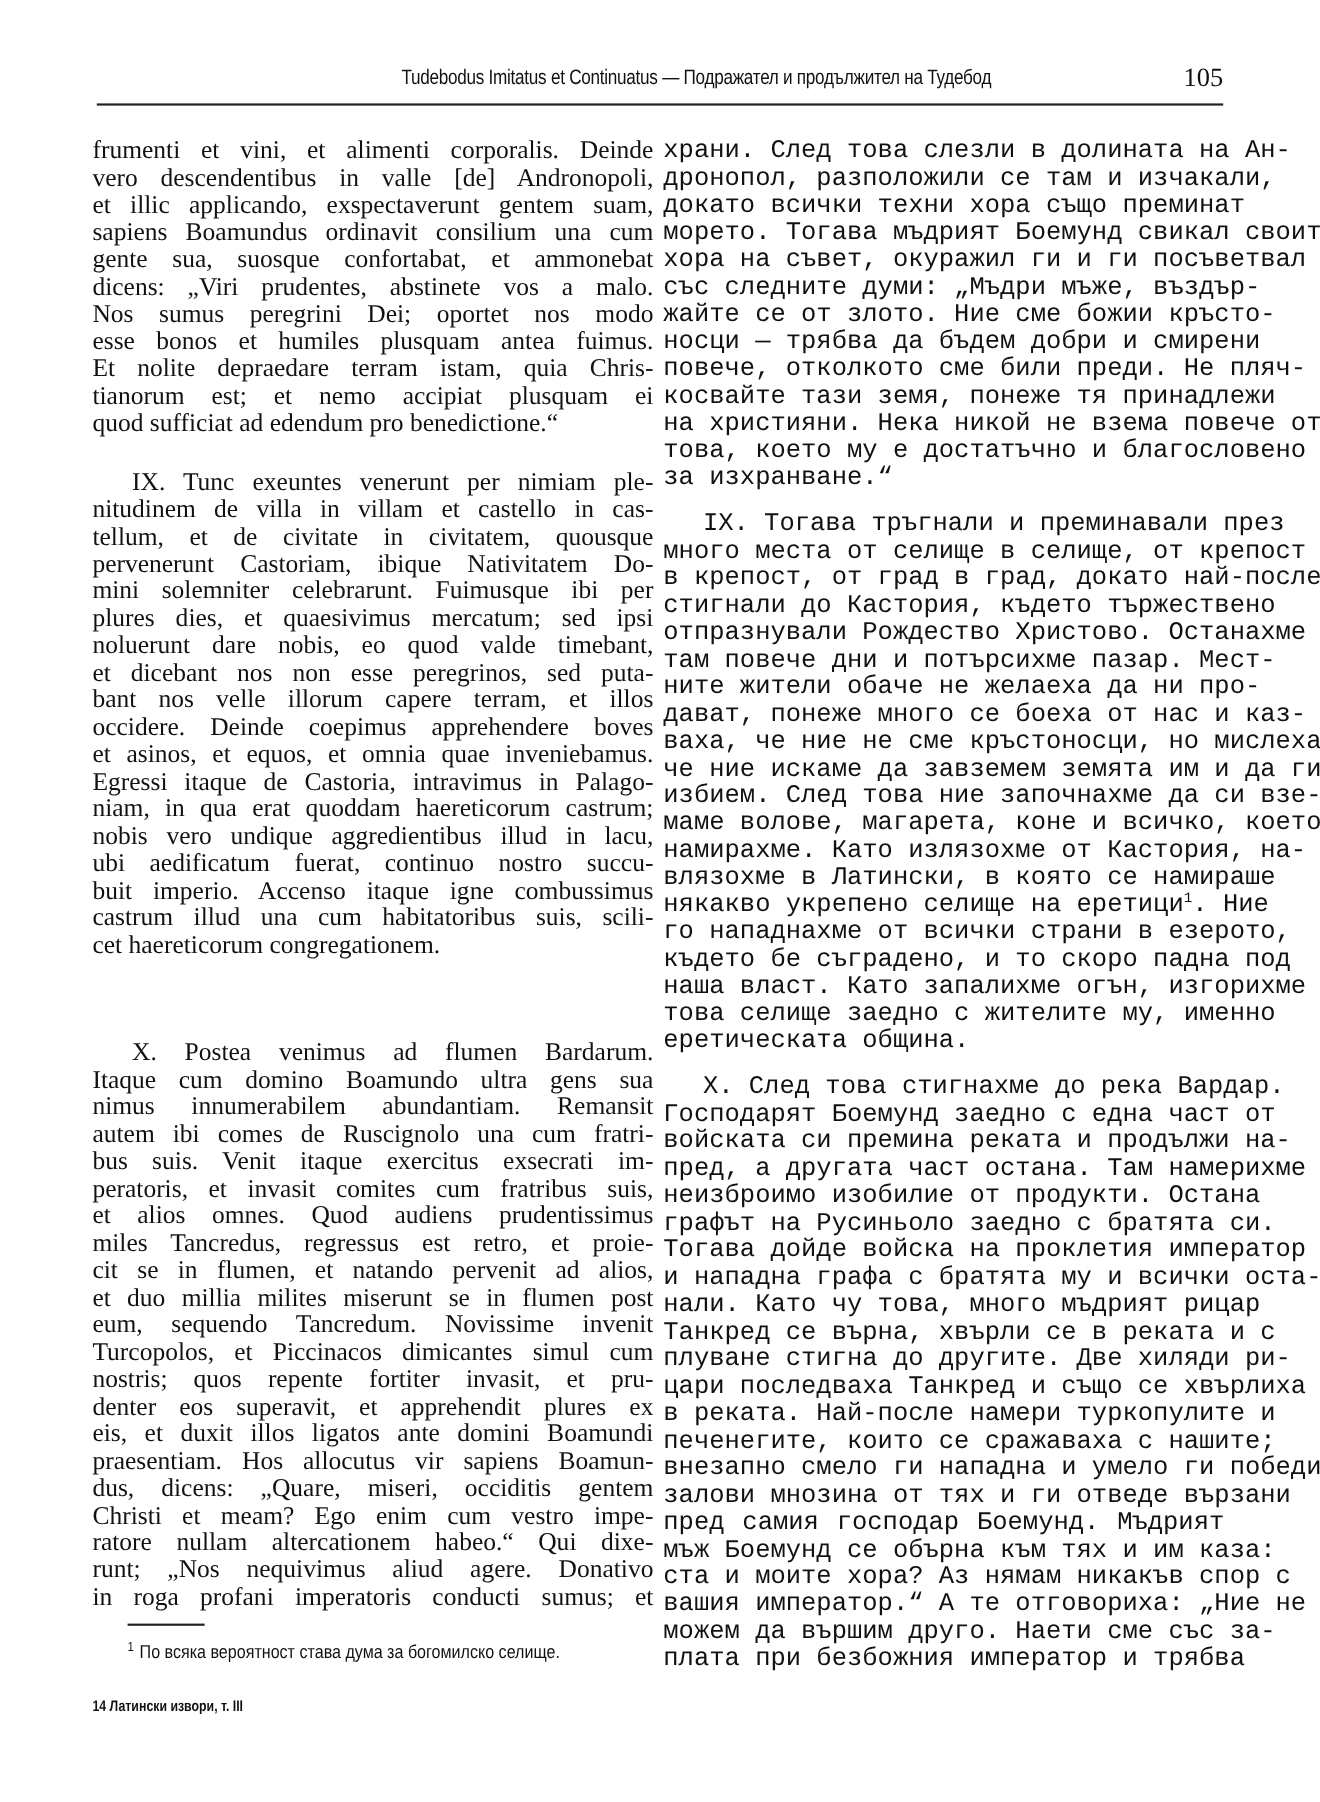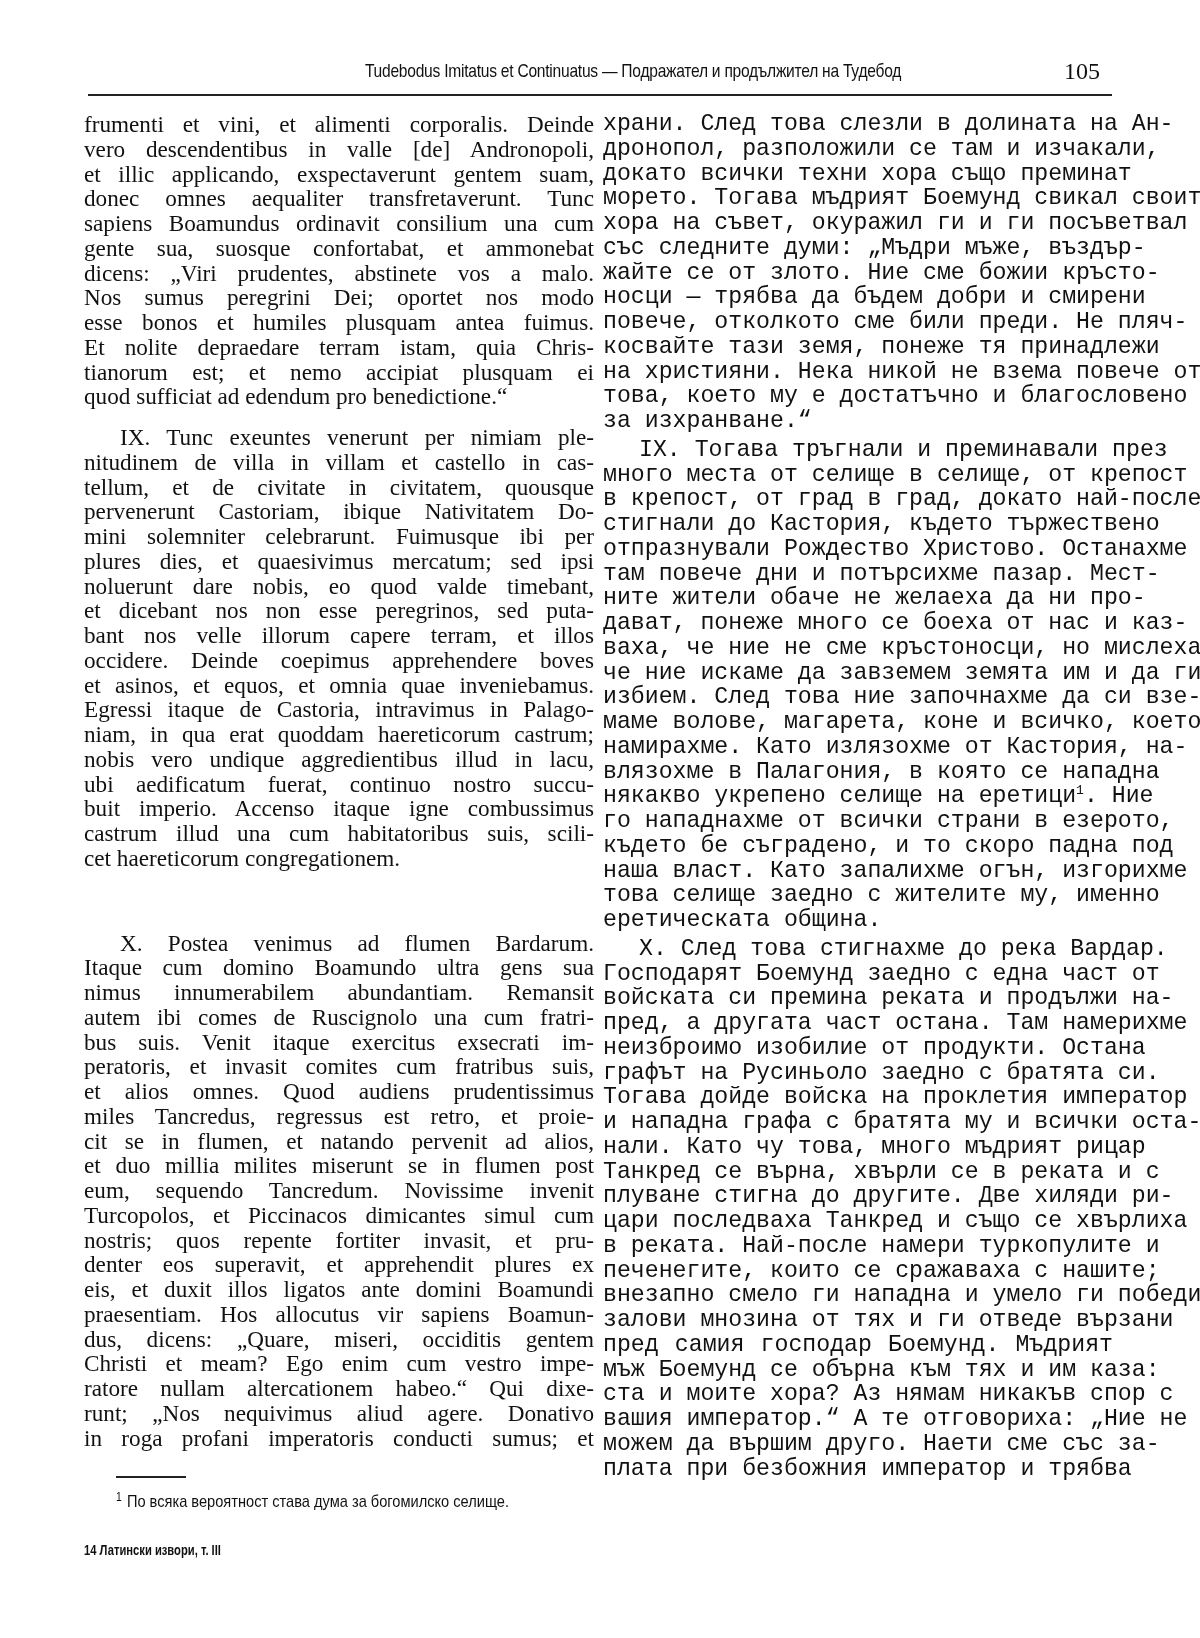--- a/index.html
+++ b/index.html
@@ -9,35 +9,35 @@
   .running-head {
     position: absolute; left: 88px; top: 58px; width: 1024px; height: 36px;
     border-bottom: 2px solid #222;
   }
   .running-title {
     position: absolute; left: 165px; top: 2px; width: 760px; text-align: center;
     font-family: "Liberation Sans", sans-serif; font-size: 19px; letter-spacing: -0.3px;
     transform: scaleX(0.82); transform-origin: center; white-space: nowrap;
   }
   .page-number {
-    position: absolute; right: 12px; top: 0;
+    position: absolute; right: 0; top: 0;
     font-family: "Liberation Serif", serif; font-size: 24px;
   }
 
   .col {
     position: absolute; top: 112px; width: 510px;
     font-family: "Liberation Serif", serif; font-size: 23.2px; line-height: 24.75px;
   }
   .col-left { left: 84px; }
   .col-right { left: 603px; font-family: Liberation Mono, monospace; }
 
   .line { display: block; text-align: justify; text-align-last: justify; white-space: nowrap; height: 24.75px; overflow: visible; }
   .line.last { text-align-last: left; }
   .line.indent { padding-left: 36px; }
-  .para { display: block; }
+  .para { display: block; margin-top: 13px; }
   .gap-sm { height: 16px; }
   .gap-lg { height: 60px; }
   .gap-xs { height: 4px; }
   sup { font-size: 13px; line-height: 0; vertical-align: 8px; }
 
   .fn-rule { position: absolute; left: 116px; top: 1476px; width: 70px; border-top: 2px solid #222; }
   .footnote {
     position: absolute; left: 116px; top: 1492px;
     font-family: "Liberation Sans", sans-serif; font-size: 17px;
     transform: scaleX(0.86); transform-origin: left; white-space: nowrap;
@@ -56,21 +56,20 @@
   <div class="running-head">
     <div class="running-title">Tudebodus Imitatus et Continuatus — Подражател и продължител на Тудебод</div>
     <div class="page-number">105</div>
   </div>
 
   <div class="col col-left" id="col-left">
       <div class="para">
         <span class="line">frumenti et vini, et alimenti corporalis. Deinde</span>
         <span class="line">vero descendentibus in valle [de] Andronopoli,</span>
         <span class="line">et illic applicando, exspectaverunt gentem suam,</span>
-        <span class="line">donec omnes aequaliter transfretaverunt. Tunc</span>
         <span class="line">sapiens Boamundus ordinavit consilium una cum</span>
         <span class="line">gente sua, suosque confortabat, et ammonebat</span>
         <span class="line">dicens: „Viri prudentes, abstinete vos a malo.</span>
         <span class="line">Nos sumus peregrini Dei; oportet nos modo</span>
         <span class="line">esse bonos et humiles plusquam antea fuimus.</span>
         <span class="line">Et nolite depraedare terram istam, quia Chris-</span>
         <span class="line">tianorum est; et nemo accipiat plusquam ei</span>
         <span class="line last">quod sufficiat ad edendum pro benedictione.“</span>
       </div>
       <div class="gap-sm"></div>
@@ -143,21 +142,21 @@
         <span class="line">стигнали до Кастория, където тържествено</span>
         <span class="line">отпразнували Рождество Христово. Останахме</span>
         <span class="line">там повече дни и потърсихме пазар. Мест-</span>
         <span class="line">ните жители обаче не желаеха да ни про-</span>
         <span class="line">дават, понеже много се боеха от нас и каз-</span>
         <span class="line">ваха, че ние не сме кръстоносци, но мислеха,</span>
         <span class="line">че ние искаме да завземем земята им и да ги</span>
         <span class="line">избием. След това ние започнахме да си взе-</span>
         <span class="line">маме волове, магарета, коне и всичко, което</span>
         <span class="line">намирахме. Като излязохме от Кастория, на-</span>
-        <span class="line">влязохме в Палагония, в която се нападна</span>
+        <span class="line">влязохме в Латински, в която се намираше</span>
         <span class="line">някакво укрепено селище на еретици<sup>1</sup>. Ние</span>
         <span class="line">го нападнахме от всички страни в езерото,</span>
         <span class="line">където бе съградено, и то скоро падна под</span>
         <span class="line">наша власт. Като запалихме огън, изгорихме</span>
         <span class="line">това селище заедно с жителите му, именно</span>
         <span class="line last">еретическата община.</span>
       </div>
       <div class="gap-xs"></div>
       <div class="para">
         <span class="line indent">X. След това стигнахме до река Вардар.</span>

